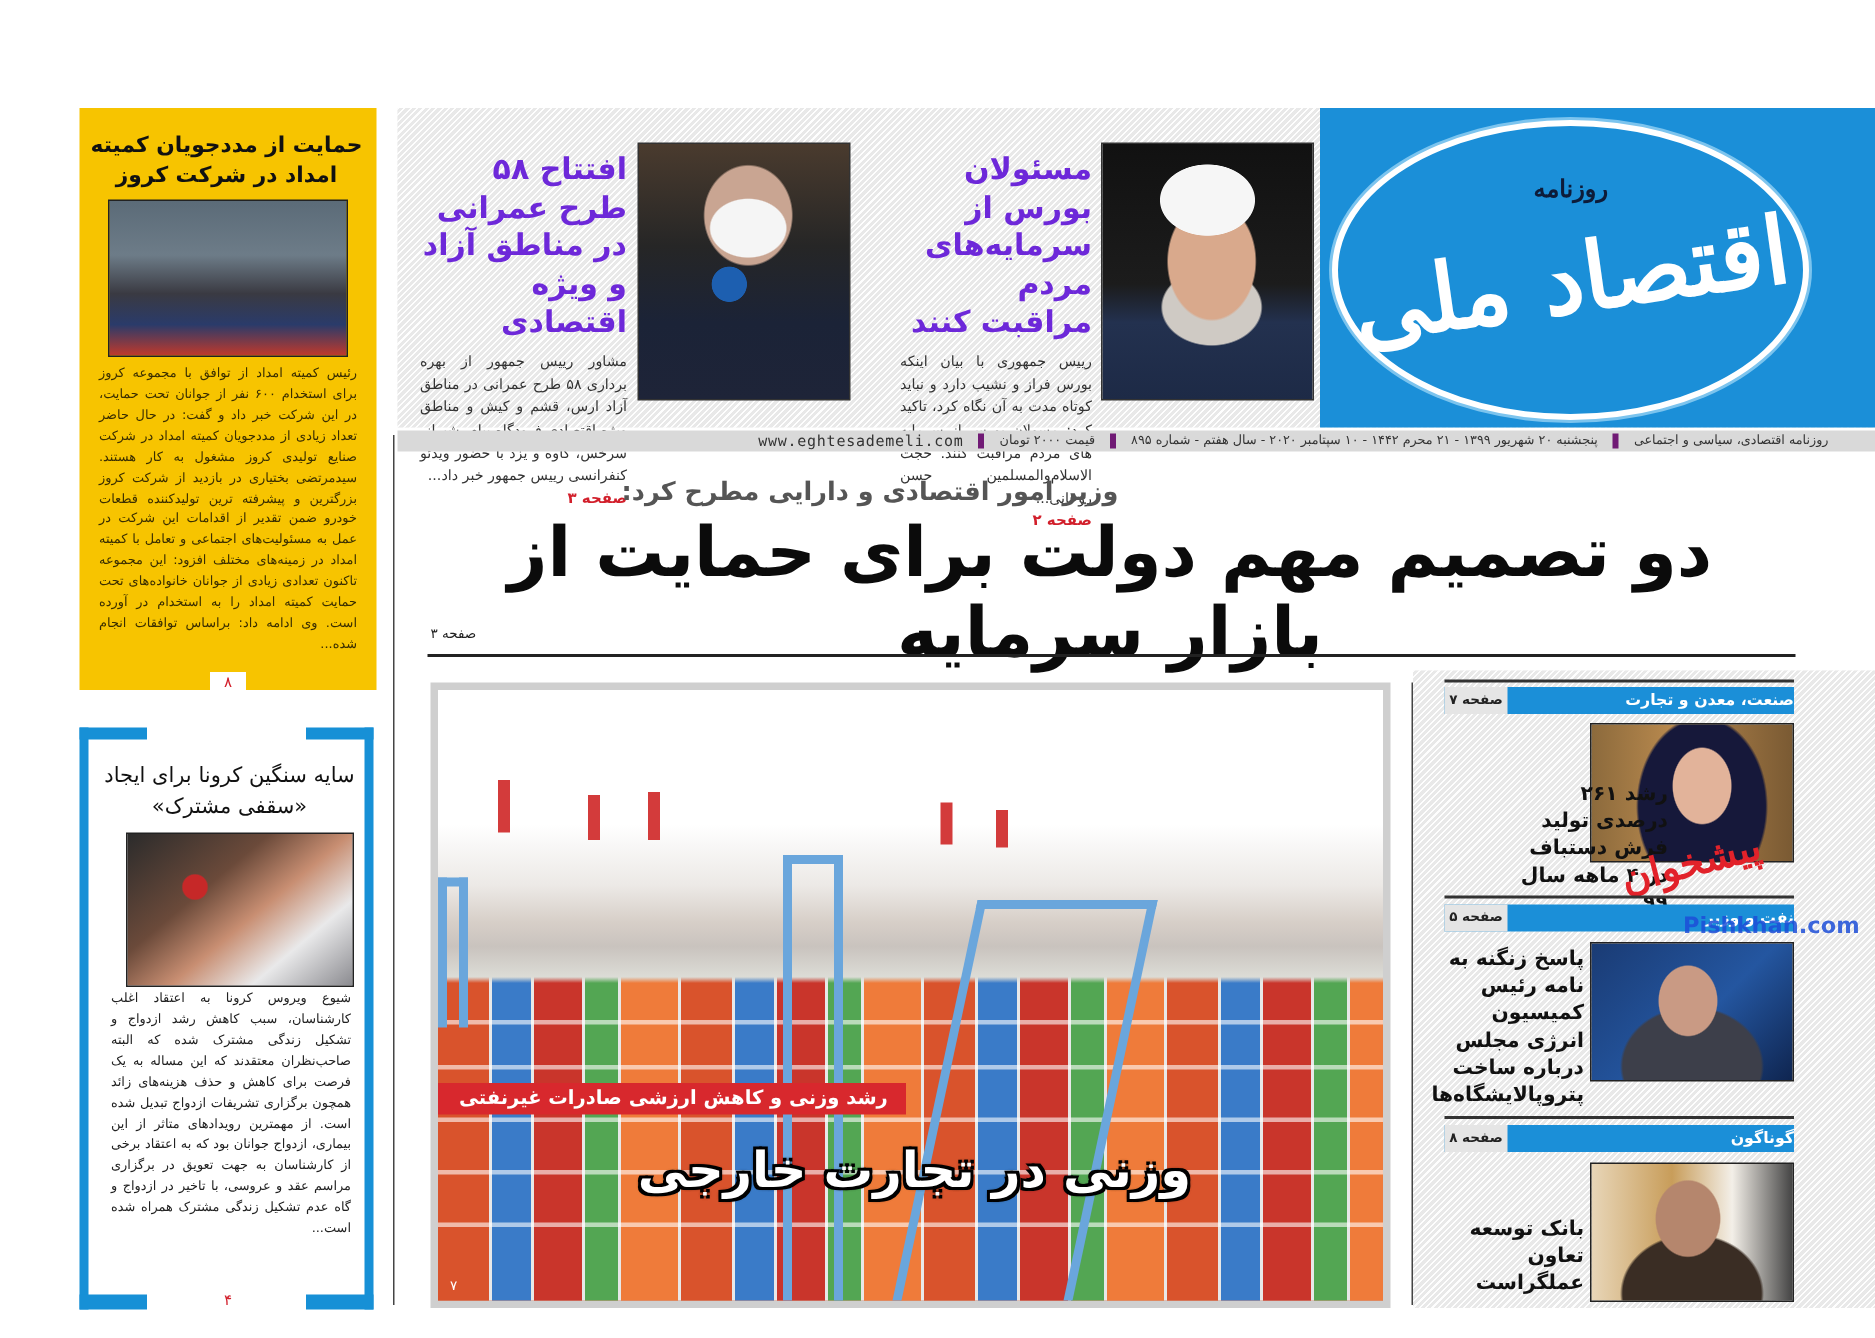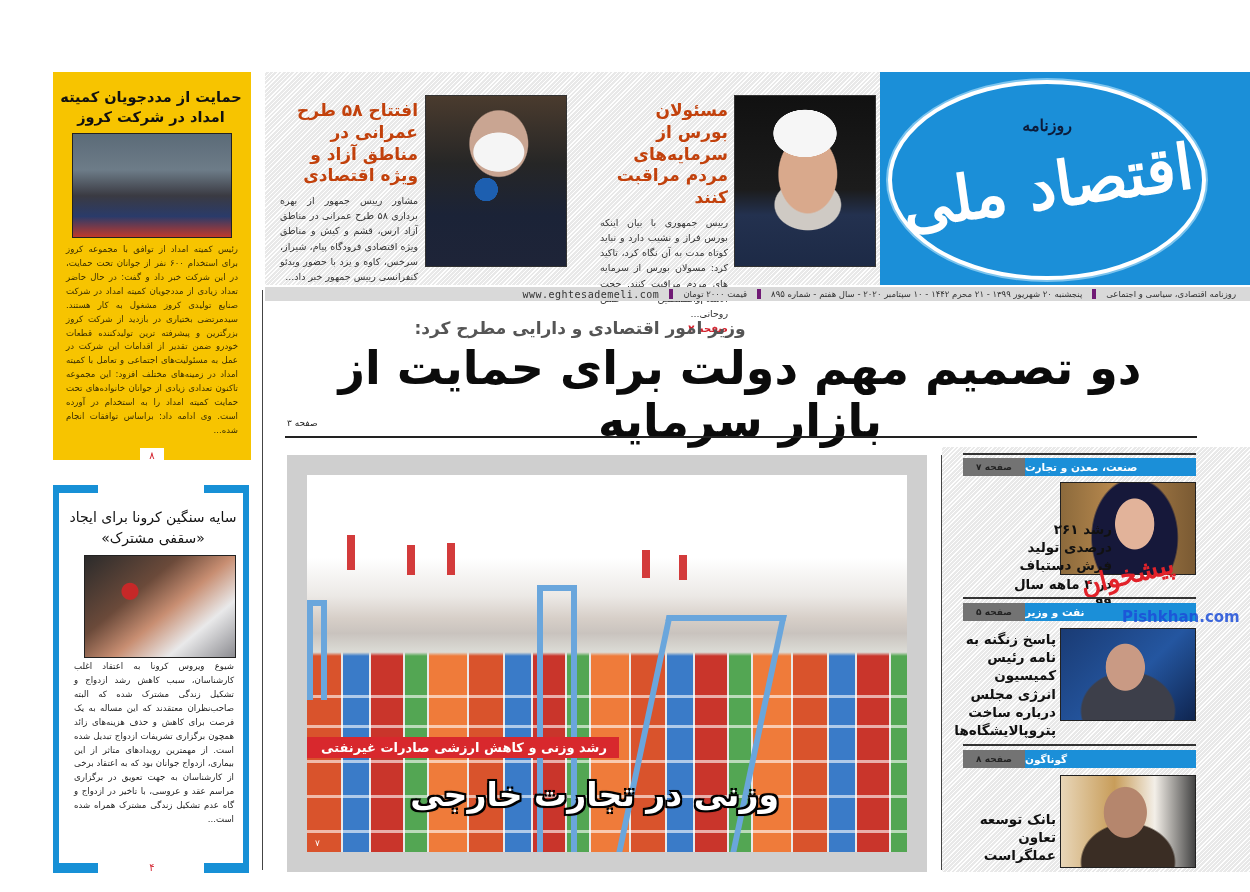--- a/index.html
+++ b/index.html
@@ -15,21 +15,21 @@
   #logo-band { left: 880px; top: 72px; width: 370px; height: 213px; background: #1b8fd8; }
   #logo-oval {
     left: 888px; top: 80px; width: 318px; height: 200px; border-radius: 50%;
     background: #1b8fd8; border: 4px solid #ffffff; box-shadow: 0 0 0 2px #7cc4ee;
     display: flex; align-items: center; justify-content: center; flex-direction: column;
   }
   #logo-small { position: absolute; top: 32px; right: 130px; font-size: 16px; font-weight: bold; color: #0d1c3a; font-family: "DejaVu Serif", serif; }
   #logo-main { font-family: "DejaVu Serif", serif; font-weight: bold; color: #ffffff; font-size: 62px; line-height: 1; margin-top: 14px; transform: rotate(-8deg); letter-spacing: 2px; }
   
   .teaser-img { border: 1px solid #333; overflow: hidden; }
-  .teaser-head { font-weight: bold; color: #c2410c; font-size: 17px; line-height: 1.28; text-align: right; }
+  .teaser-head { font-weight: bold; color: #6d28d9; font-size: 20px; line-height: 1.28; text-align: right; }
   .teaser-body { color: #333; font-size: 9.5px; line-height: 1.6; text-align: justify; }
   .page-ref { color: #d21f2b; font-size: 10px; font-weight: bold; text-align: right; }
   
   #infobar { left: 265px; top: 287px; width: 985px; height: 14px; background: #d9d9d9; font-size: 8.5px; color: #333; display: flex; align-items: center; }
   #infobar .seg { padding: 0 10px; border-left: 4px solid #701a75; white-space: nowrap; }
   #infobar .url { font-family: "DejaVu Sans Mono", monospace; direction: ltr; font-size: 10px; letter-spacing: 0.5px; border-left: none; }
   
   #overline { top: 318px; left: 280px; width: 600px; text-align: center; font-size: 17px; color: #555; font-weight: bold; }
   #main-headline { top: 342px; left: 285px; width: 910px; text-align: center; font-size: 46px; font-weight: 900; color: #0b0b0b; font-family: "DejaVu Sans", sans-serif; letter-spacing: -1px; line-height: 1.15; }
   #main-page-ref { top: 418px; left: 287px; font-size: 9px; color: #222; }
@@ -40,37 +40,37 @@
   #yellow-img { left: 72px; top: 133px; width: 160px; height: 105px; border: 1px solid #222; background: linear-gradient(180deg,#5b6b78 0%,#6d7c88 35%,#3a3a42 60%,#2a3b6a 80%,#c0392b 100%); }
   #yellow-body { top: 243px; left: 66px; width: 172px; font-size: 8.6px; line-height: 1.62; color: #3a2e00; text-align: justify; }
   #yellow-page { left: 140px; top: 448px; width: 24px; height: 16px; background: #fff; color: #d21f2b; font-size: 10px; text-align: center; line-height: 16px; }
   #blue-frame { left: 53px; top: 485px; width: 196px; height: 388px; background: #fff; }
   .bf { position: absolute; background: #1790d6; }
   #blue-title { top: 507px; left: 60px; width: 186px; text-align: center; font-weight: normal; font-size: 14px; line-height: 1.5; color: #111; }
   #blue-img { left: 84px; top: 555px; width: 152px; height: 103px; border: 1px solid #222; background: radial-gradient(circle at 30% 35%, #c62828 0 8px, transparent 9px), linear-gradient(140deg,#2b2b2b 0%,#6b4a3a 35%,#c88e72 55%,#e9e9ea 75%,#8b8b90 100%); }
   #blue-body { top: 660px; left: 74px; width: 160px; font-size: 8.6px; line-height: 1.62; color: #222; text-align: justify; }
   #blue-page { left: 140px; top: 862px; width: 24px; color: #d21f2b; font-size: 10px; text-align: center; }
   
-  #hero { left: 287px; top: 455px; width: 640px; height: 417px; background: #cfcfcf; padding: 20px; }
+  #hero { left: 287px; top: 455px; width: 640px; height: 417px; background: #cfcfcf; padding: 5px; }
   #hero-photo { width: 100%; height: 100%; position: relative; overflow: hidden;
     background:
       linear-gradient(180deg, #ffffff 0%, #ffffff 22%, #ece9e6 32%, #d7cfc8 38%, #c9c3be 42%, #dcdcd6 47%, transparent 48%),
       repeating-linear-gradient(90deg, #d9532c 0 34px, #e8e8e8 34px 36px, #3a7bc8 36px 62px, #e8e8e8 62px 64px, #c9352b 64px 96px, #e8e8e8 96px 98px, #53a653 98px 120px, #e8e8e8 120px 122px, #ef7b3a 122px 160px, #e8e8e8 160px 162px),
       #d4603a; }
   .crane { position: absolute; border: 6px solid #6aa6dc; border-bottom: none; }
   .stack-row { position: absolute; left: 0; width: 100%; height: 3px; background: rgba(255,255,255,0.6); }
   #hero-label { position: absolute; left: 0; top: 262px; background: #d8282d; color: #fff; font-weight: bold; font-size: 13px; padding: 3px 12px 3px 14px; }
   #hero-headline { position: absolute; right: 8px; top: 300px; width: 600px; color: #fff; font-weight: 900; font-size: 33px; line-height: 1.24; text-align: right;
     text-shadow: 0 0 3px #000, 0 0 3px #000, 2px 2px 0 #000, -2px -2px 0 #000, 2px -2px 0 #000, -2px 2px 0 #000; }
   #hero-page { position: absolute; left: 8px; bottom: 4px; color: #fff; font-size: 9px; }
   
   #right-col { left: 942px; top: 447px; width: 308px; height: 425px; }
   .sec-bar { position: absolute; left: 963px; width: 233px; height: 18px; background: #1b8fd8; color: #fff; font-size: 10.5px; font-weight: bold; display: flex; }
-  .sec-bar .ref { width: 62px; background: #737373; color: #222; font-size: 9px; text-align: center; line-height: 18px; }
-  .sec-bar .name { flex: 1; text-align: left; line-height: 18px; }
+  .sec-bar .ref { width: 42px; background: #e5e5e5; color: #222; font-size: 9px; text-align: center; line-height: 18px; }
+  .sec-bar .name { flex: 1; text-align: right; line-height: 18px; }
   .sec-rule { position: absolute; left: 963px; width: 233px; height: 2px; background: #333; }
   .side-img { position: absolute; border: 1px solid #222; }
   .side-head { position: absolute; font-weight: bold; font-size: 13.5px; line-height: 1.35; text-align: right; color: #111; }
   #watermark-fa { left: 1080px; top: 560px; color: #e2222a; font-size: 26px; font-weight: bold; transform: rotate(-14deg); font-family: "DejaVu Serif", serif; }
   #watermark-en { left: 1078px; top: 608px; color: #1d4ed8; font-size: 15px; font-weight: bold; opacity: 0.85; direction: ltr; margin-left: 44px; }
   #col-divider-left { left: 262px; top: 290px; width: 1px; height: 580px; background: #444; }
   #col-divider-right { left: 941px; top: 455px; width: 1px; height: 415px; background: #444; }
 </style>
 </head>
 <body>
@@ -90,21 +90,21 @@
 </div>
 
 <div class="abs teaser-img" style="left:425px; top:95px; width:142px; height:172px; background: radial-gradient(ellipse 26px 20px at 52% 33%, #f5f5f5 0 96%, transparent 100%), radial-gradient(ellipse 30px 34px at 52% 28%, #c9a592 0 96%, transparent 100%), radial-gradient(circle 12px at 43% 55%, #1d5fb0 0 96%, transparent 100%), linear-gradient(180deg,#4a3b2e 0%, #262626 40%, #1b2337 70%, #1e2438 100%);"></div>
 <div class="abs" style="left:280px; top:100px; width:138px;">
   <div class="teaser-head">افتتاح ۵۸ طرح عمرانی در مناطق آزاد و ویژه اقتصادی</div>
   <div class="teaser-body" style="margin-top:6px;">مشاور رییس جمهور از بهره برداری ۵۸ طرح عمرانی در مناطق آزاد ارس، قشم و کیش و مناطق ویژه اقتصادی فرودگاه پیام، شیراز، سرخس، کاوه و یزد با حضور ویدئو کنفرانسی رییس جمهور خبر داد...</div>
   <div class="page-ref" style="margin-top:2px;">صفحه ۳</div>
 </div>
 
 <div class="abs" id="infobar">
-  <span class="seg" style="padding-right:14px;">روزنامه اقتصادی، سیاسی و اجتماعی</span>
+  <span class="seg" style="padding-right:31px;">روزنامه اقتصادی، سیاسی و اجتماعی</span>
   <span class="seg">پنجشنبه ۲۰ شهریور ۱۳۹۹ - ۲۱ محرم ۱۴۴۲ - ۱۰ سپتامبر ۲۰۲۰ - سال هفتم - شماره ۸۹۵</span>
   <span class="seg">قیمت ۲۰۰۰ تومان</span>
   <span class="seg url">www.eghtesademeli.com</span>
 </div>
 
 <div class="abs" id="col-divider-left"></div>
 <div class="abs" id="col-divider-right"></div>
 
 <div class="abs" id="overline">وزیر امور اقتصادی و دارایی مطرح کرد:</div>
 <div class="abs" id="main-headline">دو تصمیم مهم دولت برای حمایت از بازار سرمایه</div>

